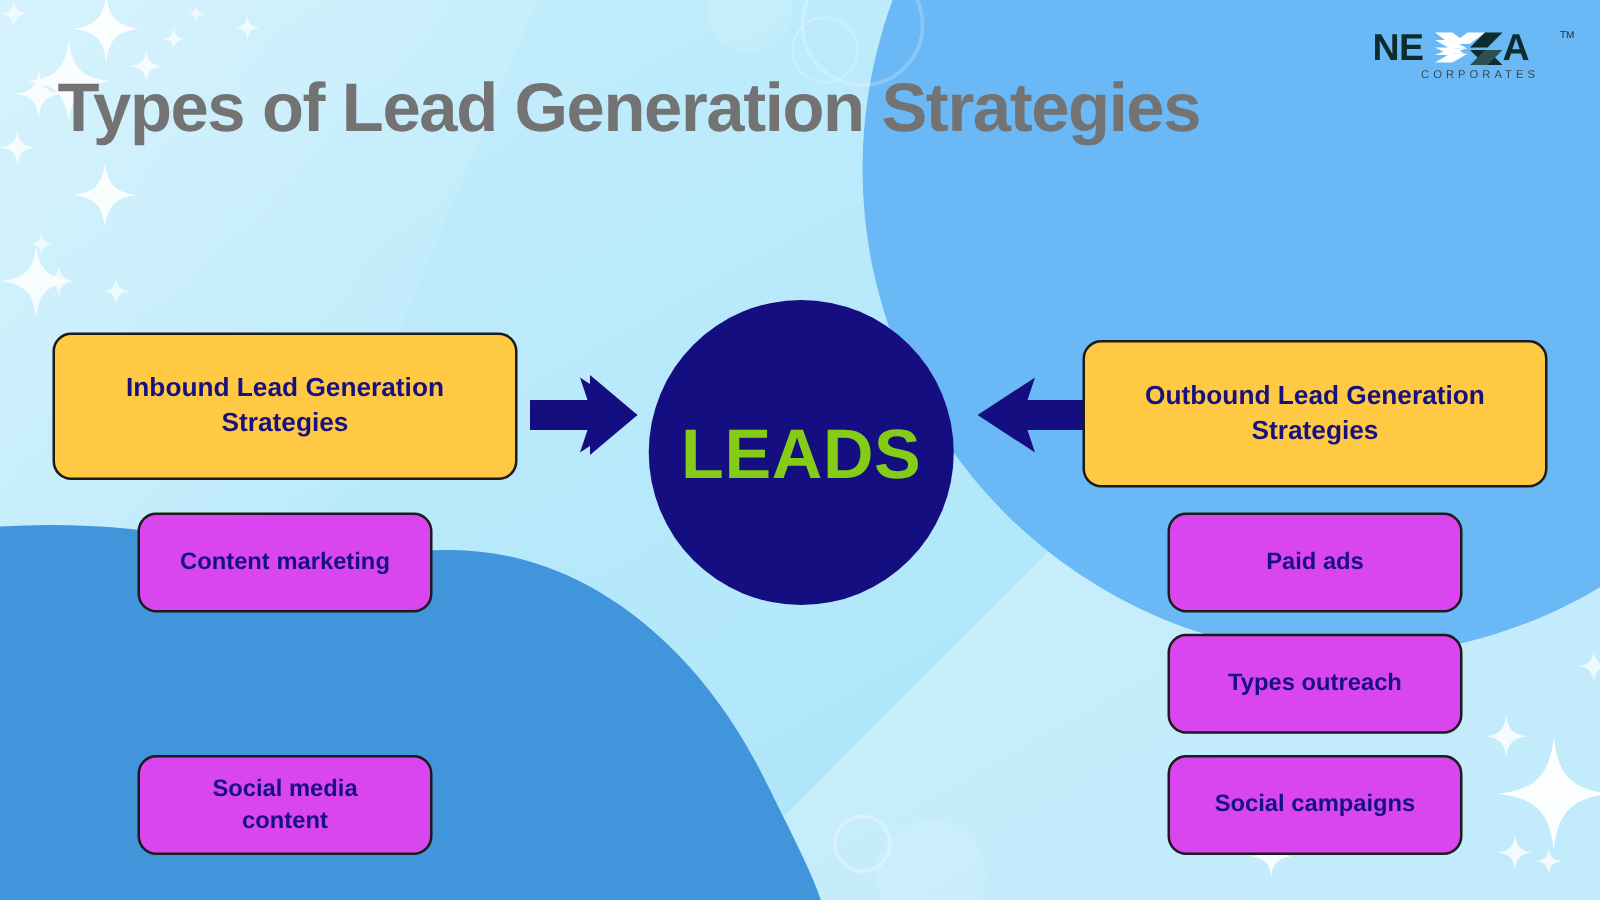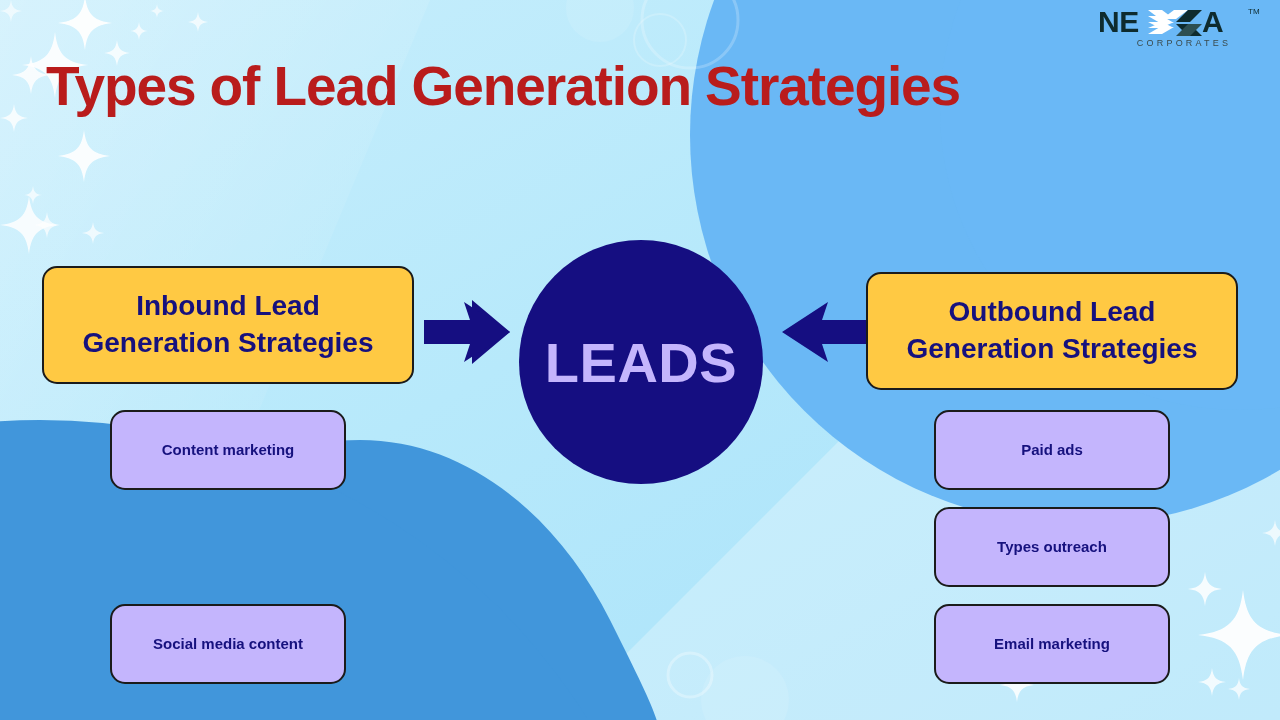--- a/index.html
+++ b/index.html
@@ -18,52 +18,52 @@
   
   #bg-svg {
     position: absolute; inset: 0;
     width: 1280px; height: 720px;
     display: block;
   }
 
   
   #logo {
     position: absolute;
-    top: 4px; right: 8px;
+    top: 20px; right: 8px;
     width: 176px; height: 46px;
     text-align: center;
   }
   #logo svg { display: block; }
 
   
   #title {
     position: absolute;
     left: 46px; top: 56px;
     width: 1200px;
     font-size: 55px;
     font-weight: bold;
     letter-spacing: -1.1px;
-    color: #b91c1c;
+    color: #737373;
     white-space: nowrap;
     line-height: 1.12;
   }
 
   
   #leads-circle {
     position: absolute;
     left: 519px; top: 240px;
     width: 244px; height: 244px;
     border-radius: 50%;
     background: #150e81;
     display: flex;
     align-items: center;
     justify-content: center;
   }
   #leads-label {
-    color: #c4b5fd;
+    color: #84cc16;
     font-size: 56px;
     font-weight: bold;
     letter-spacing: 0.5px;
   }
 
   
   .arrow { position: absolute; }
   #arrow-left  { left: 424px; top: 300px; }
   #arrow-right { left: 782px; top: 300px; }
 
@@ -75,26 +75,26 @@
     display: flex;
     align-items: center;
     justify-content: center;
     text-align: center;
     color: #16117e;
     font-weight: bold;
     line-height: 1.32;
   }
   .box.header {
     background: #ffc943;
-    font-size: 28px;
+    font-size: 21px;
     padding: 0 24px;
   }
   .box.sub {
-    background: #c4b5fd;
-    font-size: 15px;
+    background: #d946ef;
+    font-size: 19px;
     padding: 0 24px;
   }
 
   
   #box-inbound   { left: 42px;  top: 266px; width: 372px; height: 118px; }
   #box-content   { left: 110px; top: 410px; width: 236px; height: 80px; }
   #box-seo       { left: 110px; top: 507px; width: 236px; height: 80px; }
   #box-social    { left: 110px; top: 604px; width: 236px; height: 80px; text-align: center; }
 
   
@@ -217,15 +217,15 @@
     <span id="leads-label">LEADS</span>
   </div>
 
   <div class="box header" id="box-inbound">Inbound Lead Generation Strategies</div>
   <div class="box sub" id="box-content">Content marketing</div>
   <div class="box sub" id="box-social">Social media content</div>
 
   <div class="box header" id="box-outbound">Outbound Lead Generation Strategies</div>
   <div class="box sub" id="box-paidads">Paid ads</div>
   <div class="box sub" id="box-cold">Types outreach</div>
-  <div class="box sub" id="box-email">Email marketing</div>
+  <div class="box sub" id="box-email">Social campaigns</div>
 
 </div>
 
 </body></html>

